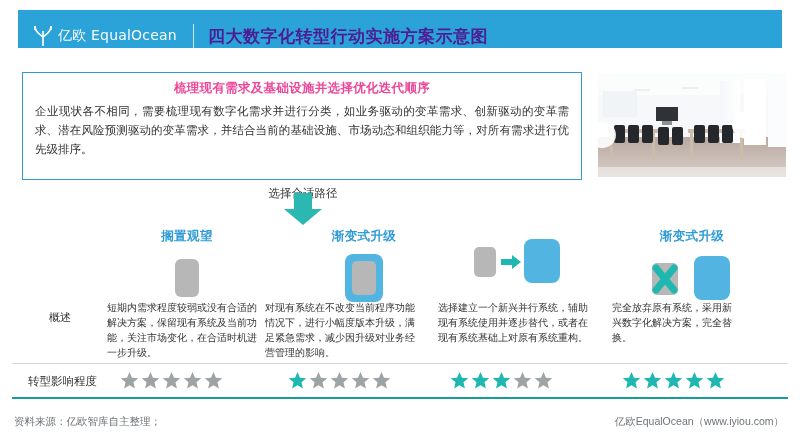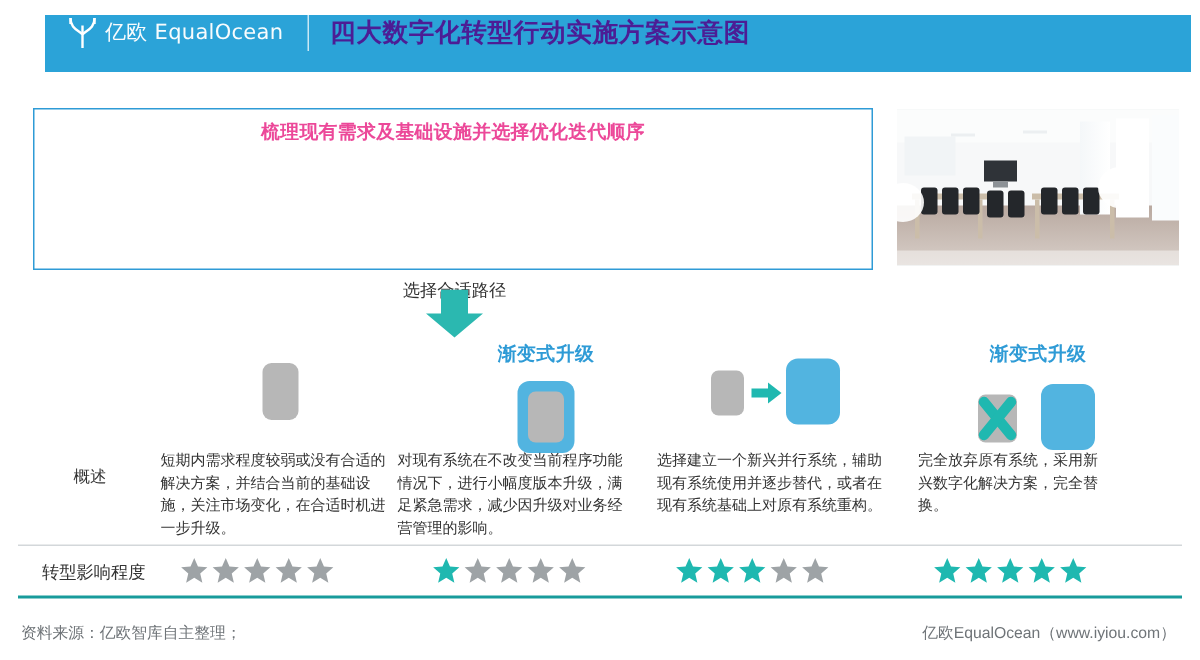--- a/index.html
+++ b/index.html
@@ -8,21 +8,21 @@
     background:#ffffff;
     font-family:"Liberation Sans","DejaVu Sans",sans-serif;
     overflow:hidden;
     position:relative;
   }
 
   
   .header{
     position:absolute;left:18px;top:10px;width:764px;height:38px;
     background:#2BA3D8;
-    display:flex;align-items:flex-start;margin-left:12px;
+    display:flex;align-items:flex-end;
   }
   .logo-wrap{display:flex;align-items:center;padding-left:14px;}
   .logo-mark{width:22px;height:24px;flex:none;margin-right:4px;}
   .logo-text{
     color:#ffffff;font-size:14px;letter-spacing:.2px;white-space:nowrap;
     font-family:"DejaVu Sans",sans-serif;font-weight:400;opacity:.97;
   }
   .logo-sep{
     width:1px;height:24px;background:rgba(255,255,255,.75);
     margin:0 14px 0 16px;flex:none;
@@ -133,20 +133,21 @@
       </svg>
     </span>
     <span class="logo-text">亿欧 EqualOcean</span>
   </div>
   <div class="logo-sep"></div>
   <div class="header-title">四大数字化转型行动实施方案示意图</div>
 </div>
 
 <div class="intro-box">
   <div class="intro-title">梳理现有需求及基础设施并选择优化迭代顺序</div>
+  <div class="intro-body">企业现状各不相同，需要梳理现有数字化需求并进行分类，如业务驱动的变革需求、创新驱动的变革需求、潜在风险预测驱动的变革需求，并结合当前的基础设施、市场动态和组织能力等，对所有需求进行优先级排序。</div>
 </div>
 
 <div class="photo">
   <svg width="188" height="104" viewBox="0 0 188 104">
     <defs>
       <linearGradient id="flr" x1="0" y1="0" x2="0" y2="1">
         <stop offset="0%" stop-color="#b9a9a0"></stop>
         <stop offset="100%" stop-color="#d8cfc9"></stop>
       </linearGradient>
       <linearGradient id="win" x1="0" y1="0" x2="1" y2="0">
@@ -190,27 +191,28 @@
 </div>
 
 <div class="choose-label">选择合适路径</div>
 <div class="down-arrow">
   <svg width="40" height="33" viewBox="0 0 40 33">
     <polygon points="11,0 29,0 29,16 39,16 20,32 1,16 11,16" fill="#2BB8B0"></polygon>
   </svg>
 </div>
 
 <div class="col col-0">
+  <div class="col-title">搁置观望</div>
   <div class="icon-area">
     <svg width="32" height="42" viewBox="0 0 32 42">
       <rect x="4" y="2" width="24" height="38" rx="6" fill="#B7B7B7"></rect>
     </svg>
   </div>
 </div>
-<div class="col-desc d0">短期内需求程度较弱或没有合适的解决方案，并结合当前的基础设施，关注市场变化，在合适时机进一步升级。</div>
+<div class="col-desc d0">短期内需求程度较弱或没有合适的解决方案，保留现有系统及当前功能，关注市场变化，在合适时机进一步升级。</div>
 
 <div class="col col-1">
   <div class="col-title">渐变式升级</div>
   <div class="icon-area">
     <svg width="46" height="52" viewBox="0 0 46 52">
       <rect x="4" y="2" width="38" height="48" rx="8" fill="#52B4E0"></rect>
       <rect x="11" y="9" width="24" height="34" rx="5" fill="#B7B7B7"></rect>
     </svg>
   </div>
 </div>

